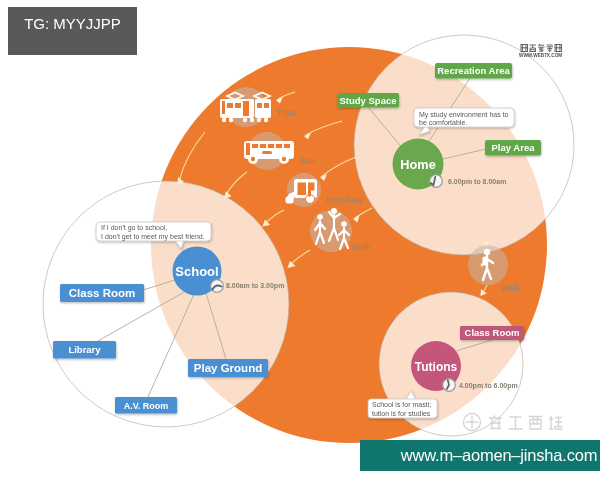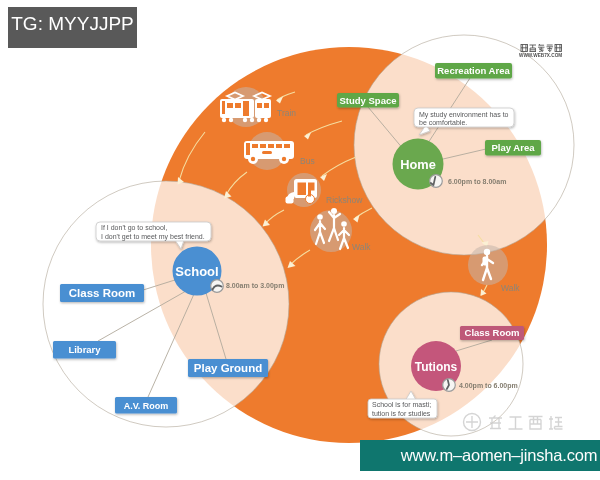--- a/index.html
+++ b/index.html
@@ -1,17 +1,17 @@
 <!DOCTYPE html>
 <html><head>
 <meta charset="utf-8">
 <style>
 html,body{margin:0;padding:0;background:#ffffff;}
 body{width:600px;height:480px;position:relative;overflow:hidden;font-family:"Liberation Sans",sans-serif;}
-#tg{position:absolute;left:8px;top:7px;width:129px;height:41px;background:#595959;color:#fff;font-size:19px;line-height:33px;text-align:center;}
+#tg{position:absolute;left:8px;top:7px;width:129px;height:48px;background:#595959;color:#fff;font-size:15px;line-height:33px;text-align:center;}
 #wm2{position:absolute;left:519px;top:53px;width:42px;text-align:center;color:#4f4f4f;font-size:4.7px;font-weight:bold;}
 #bar{position:absolute;left:360px;top:440px;width:278px;height:31px;background:#0f766e;color:#fdfdfd;font-size:16.5px;line-height:31px;letter-spacing:-0.2px;text-align:center;}
 svg{position:absolute;left:0;top:0;}
 </style>
 </head>
 <body>
 <svg width="600" height="480" viewBox="0 0 600 480">
   <defs>
     <filter id="sh" x="-20%" y="-20%" width="150%" height="160%">
       <feDropShadow dx="0.6" dy="1.2" stdDeviation="0.9" flood-color="#000000" flood-opacity="0.28"></feDropShadow>

